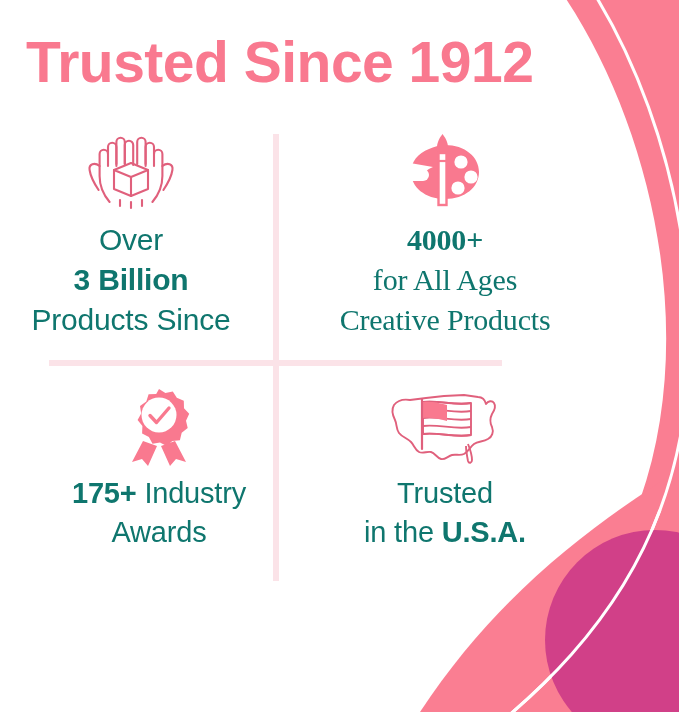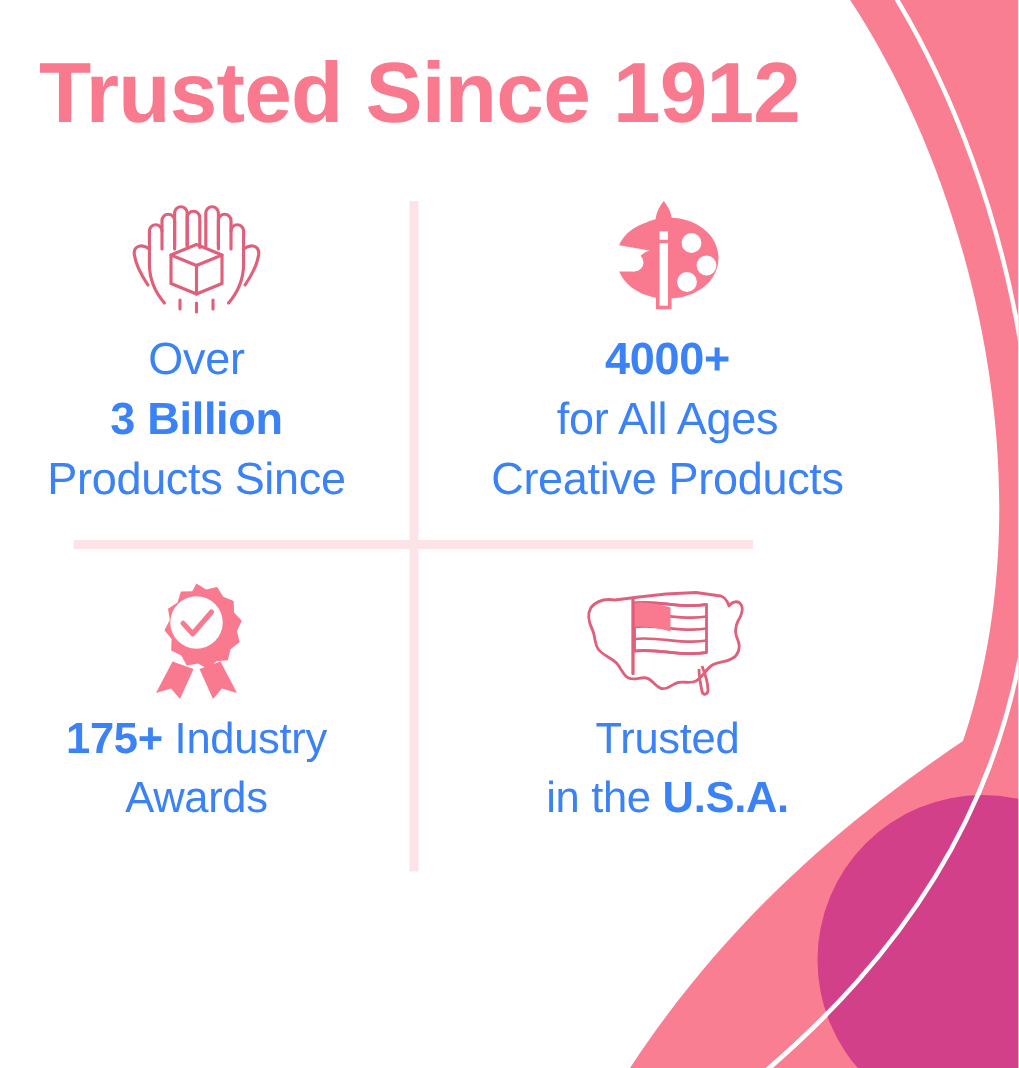--- a/index.html
+++ b/index.html
@@ -63,34 +63,34 @@
 
   
   .quad {
     position: absolute;
     z-index: 2;
     display: flex;
     flex-direction: column;
     align-items: center;
   }
   #quad-1 { left: 0px;   top: 130px; width: 262px; }
-  #quad-2 { left: 290px; top: 130px; width: 310px; }
-  #quad-3 { left: 0px;   top: 388px; width: 262px; }
+  #quad-2 { left: 290px; top: 130px; width: 310px; font-family: Liberation Serif, serif; }
+  #quad-3 { left: 0px;   top: 388px; width: 262px; padding-left: 28px; }
   #quad-4 { left: 290px; top: 388px; width: 310px; }
 
   .quad-icon {
     height: 82px;
     display: flex;
     align-items: center;
     justify-content: center;
   }
   .quad-text {
     margin-top: 8px;
     text-align: center;
-    color: #3b82f6;
+    color: #0f766e;
     font-size: 30px;
     font-weight: 300;
     line-height: 1.33;
     letter-spacing: -0.2px;
   }
   .quad-text b {
     font-weight: bold;
   }
   .line { display: block; white-space: nowrap; }
 

